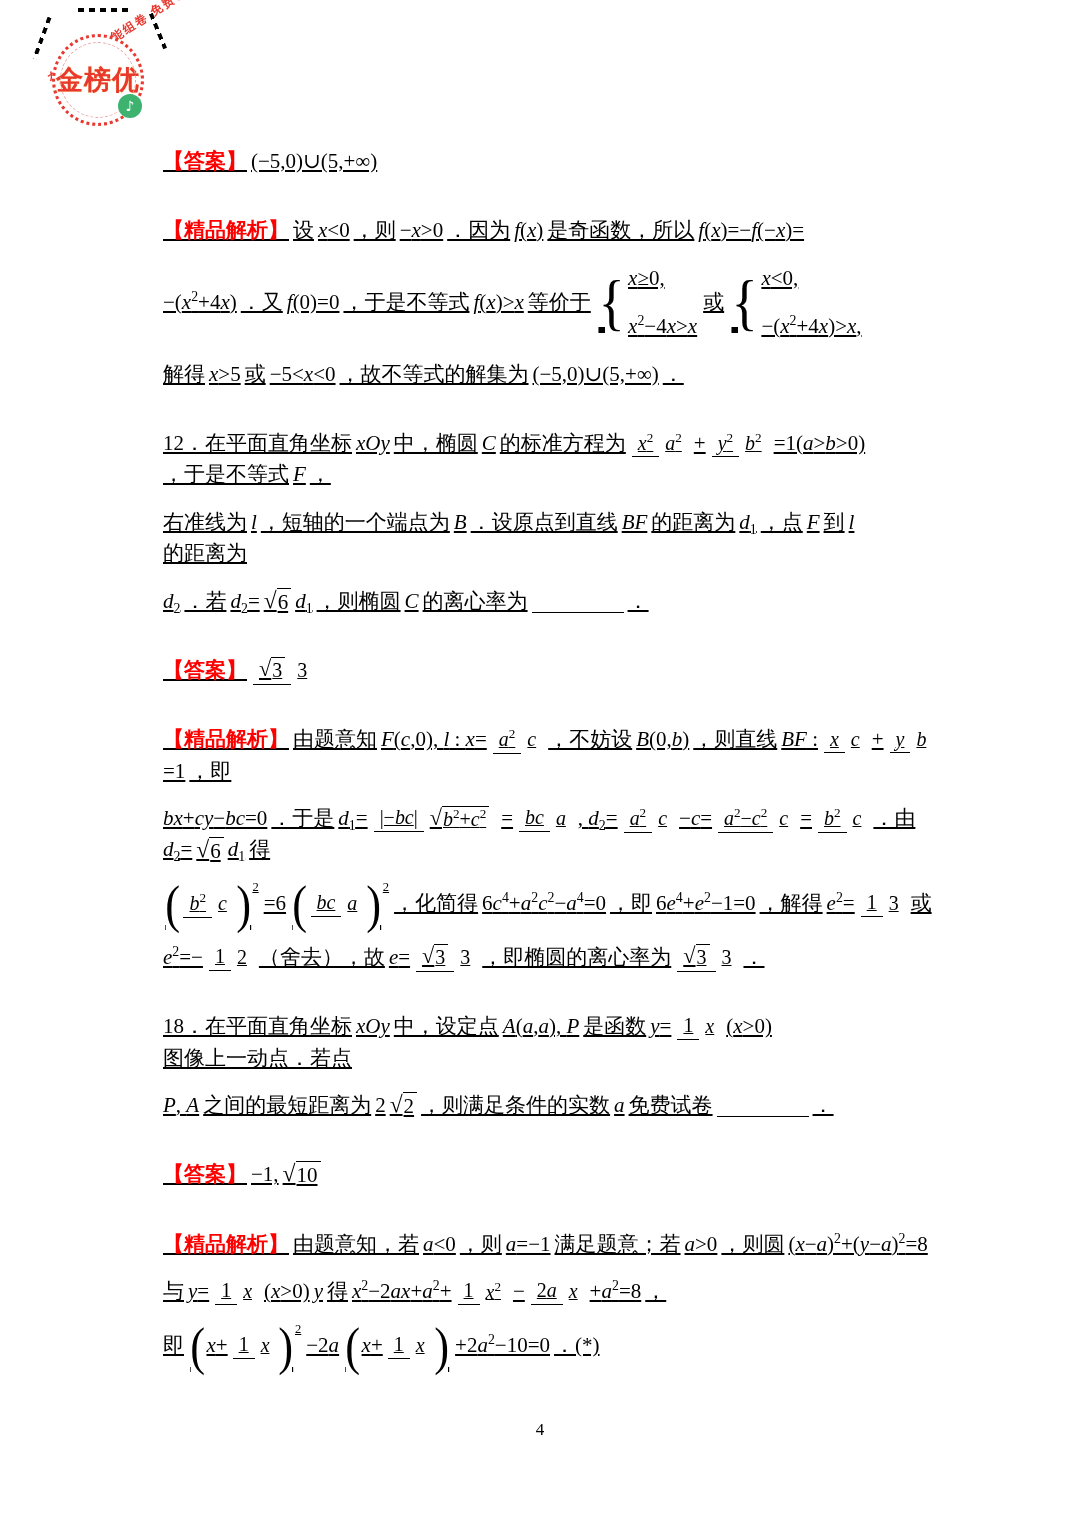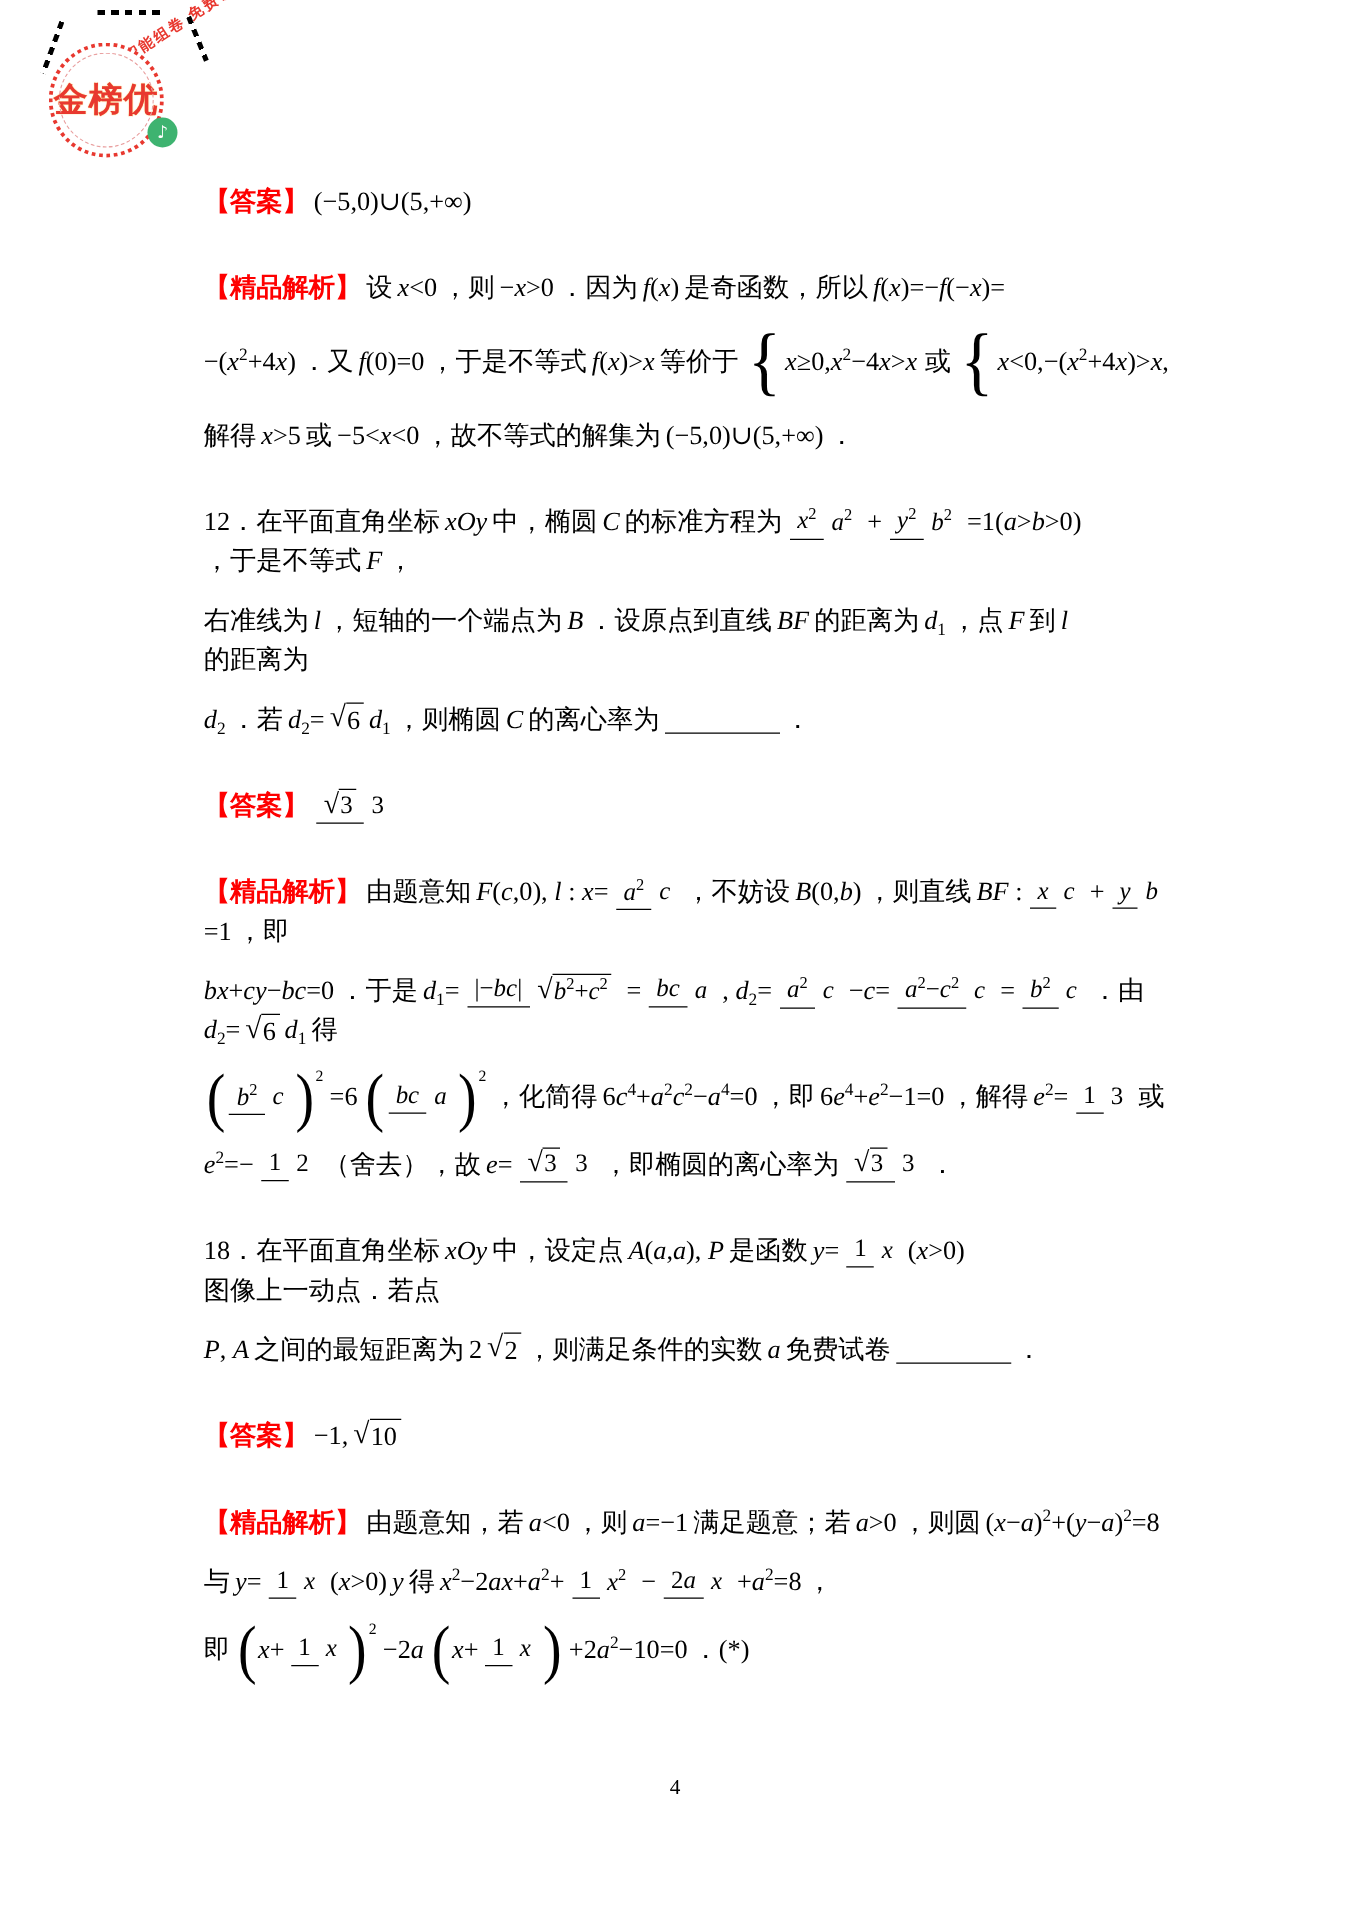--- a/index.html
+++ b/index.html
@@ -15,21 +15,21 @@
     font-family:"Liberation Serif","DejaVu Serif",serif;color:#000;
   }
   
   .logo{position:absolute;left:20px;top:4px;width:170px;height:140px;}
   .logo-slogan{
     position:absolute;left:34px;top:66px;white-space:nowrap;
     transform:rotate(-33deg);transform-origin:left bottom;
     color:var(--brand-red);font-size:12px;font-weight:700;letter-spacing:2px;
   }
   .logo-circle{
-    position:absolute;left:19px;top:30px;width:92px;height:92px;border-radius:50%;
+    position:absolute;left:32px;top:30px;width:92px;height:92px;border-radius:50%;
     border:3px dotted var(--brand-red);background:#fff;
     display:flex;align-items:center;justify-content:center;
   }
   .logo-circle::before{
     content:"";position:absolute;inset:5px;border-radius:50%;
     border:1px dashed #e9a0a0;
   }
   .logo-brand{
     color:var(--brand-red);font-size:27px;font-weight:900;letter-spacing:1px;
     text-shadow:0 0 1px #f6c34a;
@@ -47,21 +47,21 @@
     position:absolute;left:98px;top:90px;width:24px;height:24px;border-radius:50%;
     background:var(--green);color:#fff;font-size:14px;line-height:1;
     display:flex;align-items:center;justify-content:center;
     font-family:"DejaVu Sans",sans-serif;
   }
   
   .content{
     position:absolute;left:163px;top:138px;width:776px;
     font-size:21px;line-height:1.4;
   }
-  .block{margin-bottom:22px;}
+  .block{margin-bottom:22px;text-decoration:underline;}
   .line{
     display:flex;flex-wrap:wrap;align-items:center;
     padding:9px 0;gap:2px 4px;
   }
   .lbl{color:var(--red);font-weight:700;letter-spacing:0;}
   .cn{color:#000;}
   .m{font-family:"Liberation Serif","DejaVu Serif",serif;}
   .m i,.num i,.den i,.crow i,.vinc i,.pv i{font-style:italic;}
   sup,sub{font-size:66%;line-height:1;}
   
@@ -73,21 +73,21 @@
     display:flex;align-items:center;justify-content:center;}
   .frac .den{padding:1px 6px;display:flex;align-items:center;justify-content:center;}
   
   .sqrt{display:inline-flex;align-items:flex-start;}
   .sqrt .rad{font-size:1.12em;line-height:1.05;}
   .sqrt .vinc{border-top:1.4px solid #000;padding:0 3px 0 1px;line-height:1.25;}
   
   .cases{display:inline-flex;align-items:center;margin:0 2px;}
   .cases .brace{font-size:2.9em;font-weight:300;line-height:0.85;
     transform:scaleX(0.9);}
-  .ccol{display:inline-flex;flex-direction:row;align-items:flex-start;row-gap:8px;padding-left:2px;}
+  .ccol{display:inline-flex;flex-direction:column;align-items:flex-start;row-gap:19px;padding-left:2px;}
   .crow{display:flex;align-items:center;}
   
   .paren{display:inline-flex;align-items:center;margin:0 1px;}
   .pmark{font-size:2.5em;font-weight:300;line-height:0.8;transform:scaleX(0.85);}
   .pv{display:inline-flex;align-items:center;gap:0 3px;}
   .psup{align-self:flex-start;font-size:60%;margin-top:-2px;}
   
   .blank{display:inline-block;width:92px;height:1.1em;border-bottom:1.5px solid #000;}
   
   .footer{

